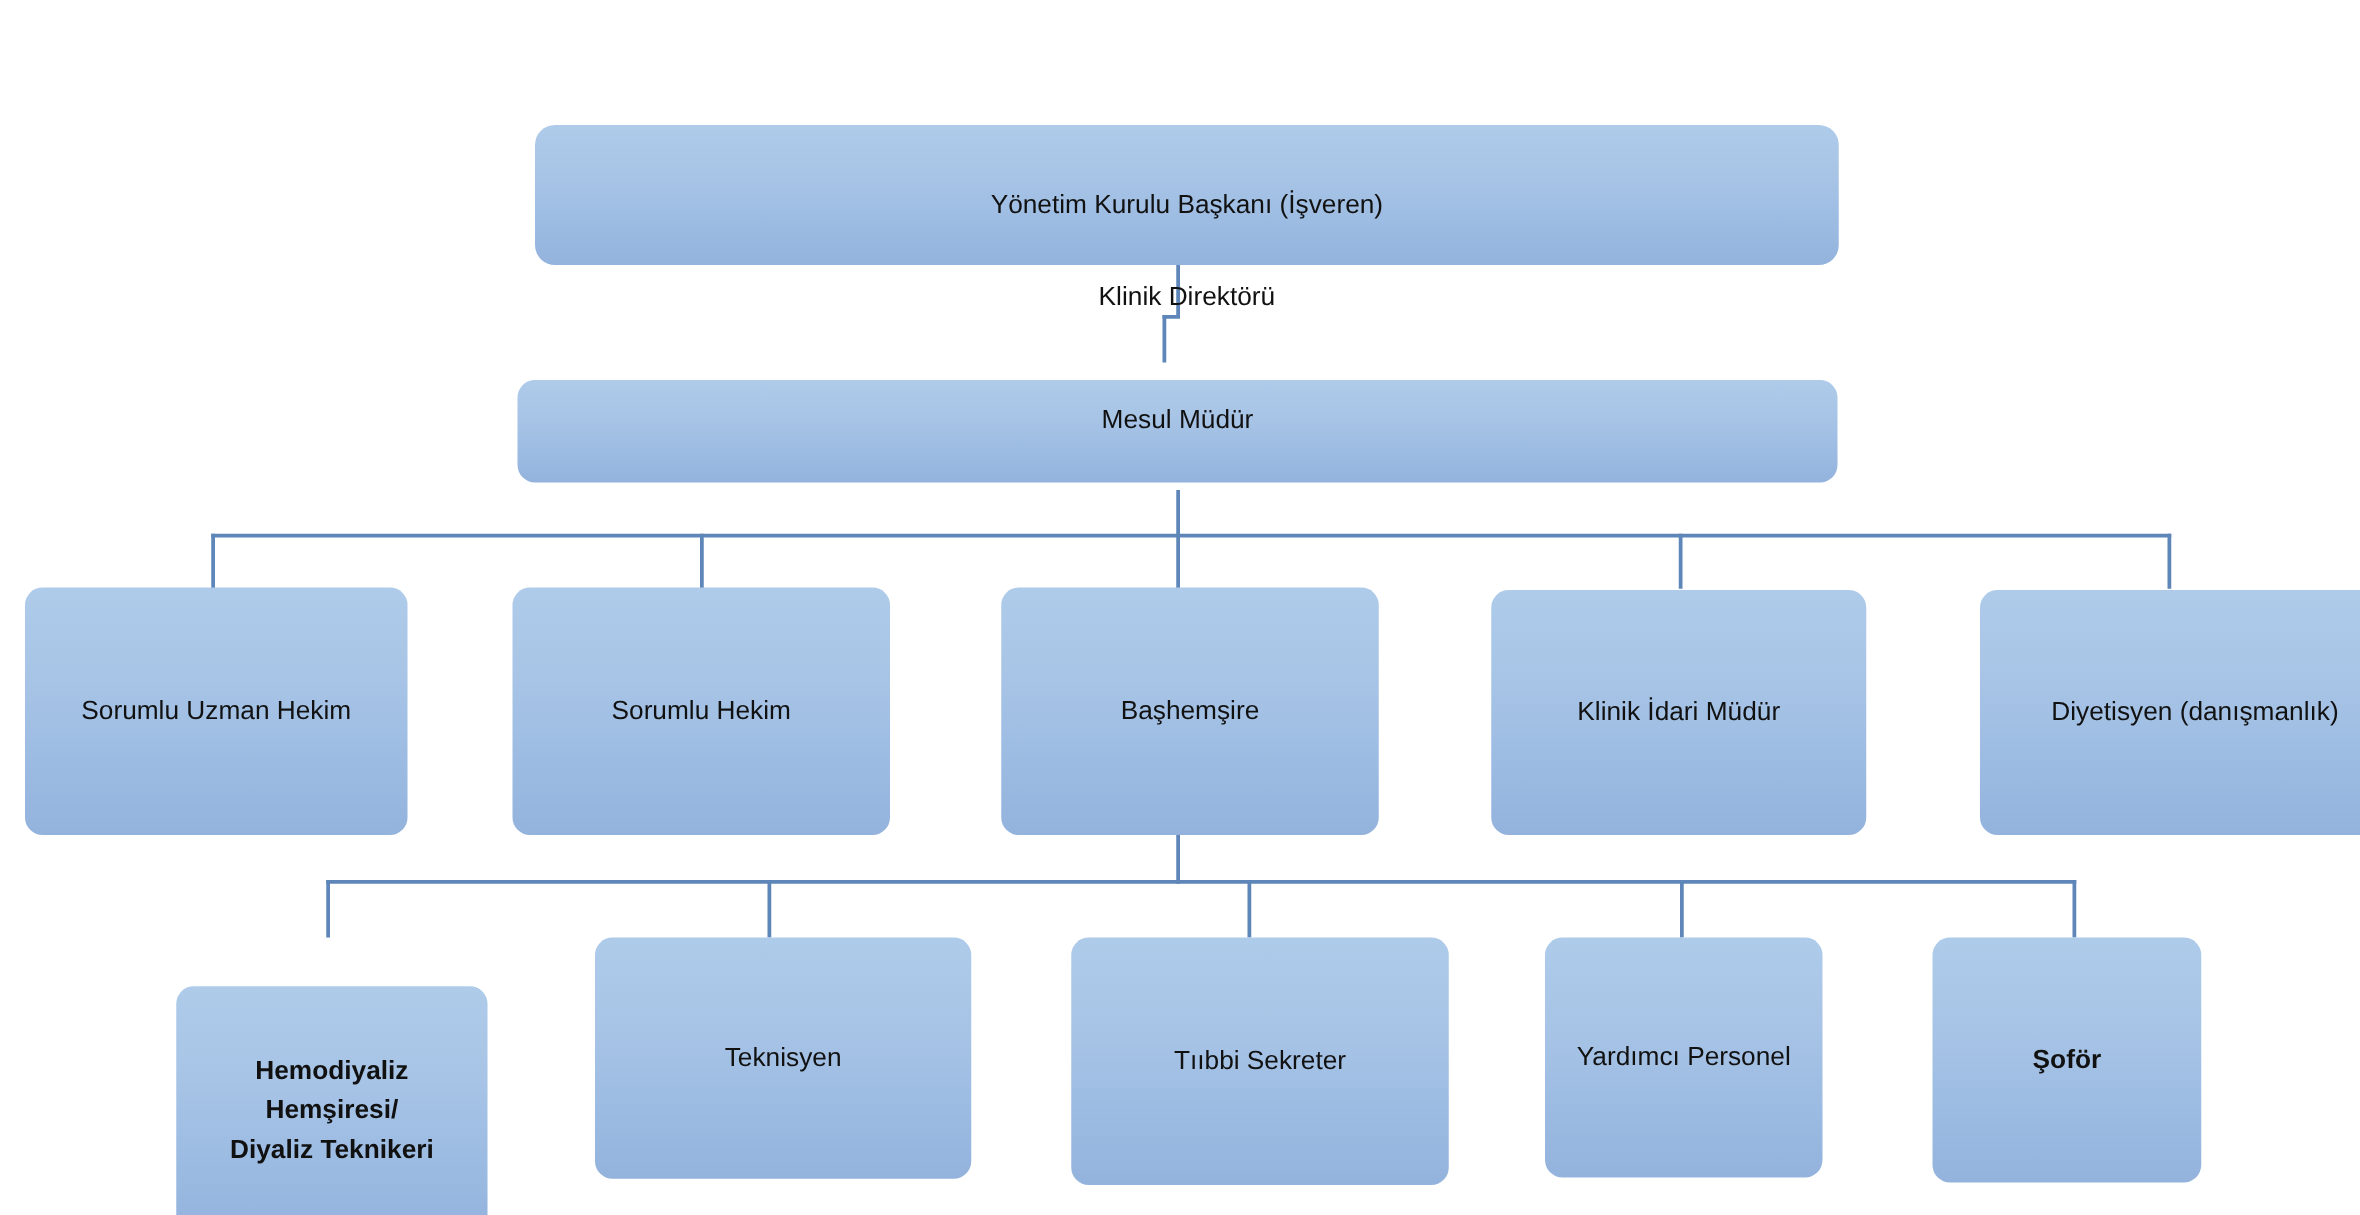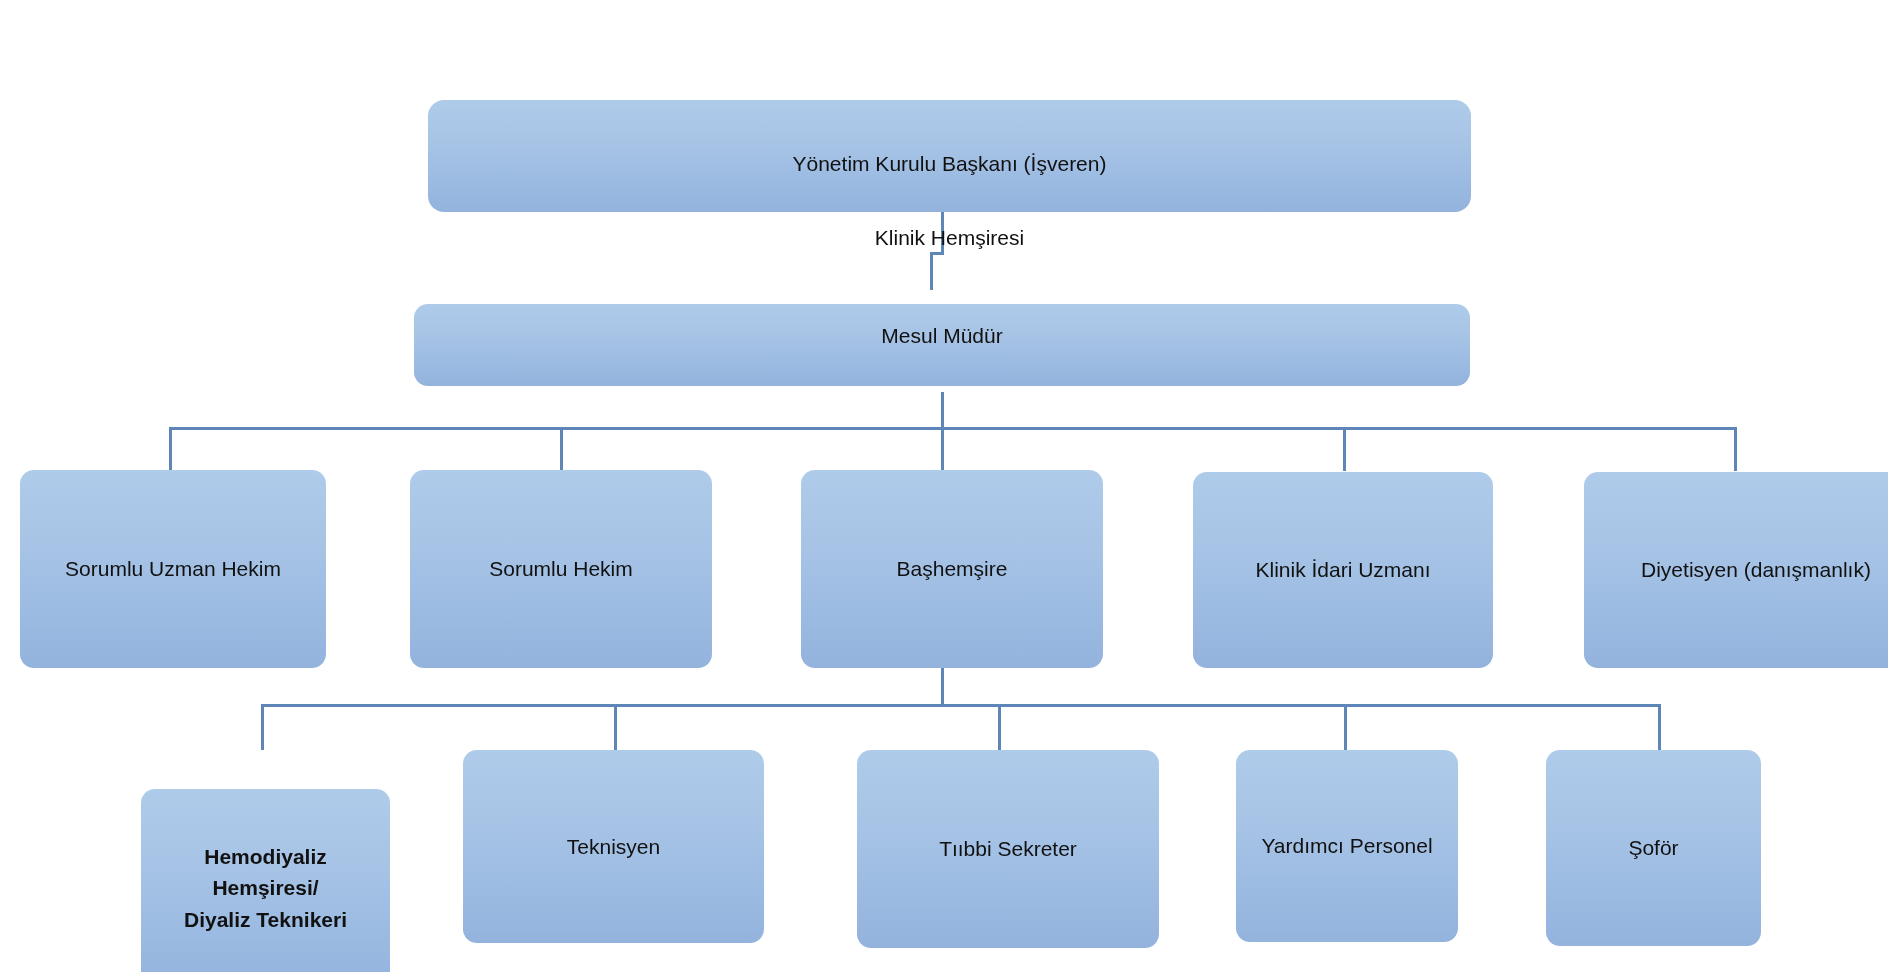--- a/index.html
+++ b/index.html
@@ -80,62 +80,62 @@
   <div class="conn conn-h" style="left:261px; top:704px; width:1400px;"></div>
   <div class="conn conn-v" style="left:261px; top:704px; height:46px;"></div>
   <div class="conn conn-v" style="left:614px; top:704px; height:46px;"></div>
   <div class="conn conn-v" style="left:998px; top:704px; height:46px;"></div>
   <div class="conn conn-v" style="left:1344px; top:704px; height:46px;"></div>
   <div class="conn conn-v" style="left:1658px; top:704px; height:46px;"></div>
 
   <div class="org-node level-1 node-top-aligned" style="left:428px; top:100px; width:1043px; height:112px;">
     <span class="node-text">
       <span>Yönetim Kurulu Başkanı (İşveren)</span><br>
-      <span style="display:inline-block;margin-top:11px;">Klinik Hemşiresi</span>
+      <span style="display:inline-block;margin-top:11px;">Klinik Direktörü</span>
     </span>
   </div>
 
   <div class="org-node level-2 node-top-aligned" style="left:414px; top:288px; width:1056px; height:82px;margin-top:16px;">
     <span class="node-text">Mesul Müdür</span>
   </div>
 
   <div class="org-node" style="left:410px; top:470px; width:302px; height:198px;">
     <span class="node-text">Sorumlu Hekim</span>
   </div>
 
   <div class="org-node" style="left:20px; top:470px; width:306px; height:198px;">
     <span class="node-text">Sorumlu Uzman Hekim</span>
   </div>
 
   <div class="org-node" style="left:801px; top:470px; width:302px; height:198px;">
     <span class="node-text">Başhemşire</span>
   </div>
 
   <div class="org-node" style="left:1193px; top:472px; width:300px; height:196px;">
-    <span class="node-text">Klinik İdari Uzmanı</span>
+    <span class="node-text">Klinik İdari Müdür</span>
   </div>
 
   <div class="org-node" style="left:1584px; top:472px; width:344px; height:196px;">
     <span class="node-text">Diyetisyen (danışmanlık)</span>
   </div>
 
   <div class="org-node node-bold" style="left:141px; top:789px; width:249px; height:198px;">
     <span class="node-text">Hemodiyaliz Hemşiresi/
 Diyaliz Teknikeri</span>
   </div>
 
-  <div class="org-node" style="left:463px; top:750px; width:301px; height:193px;">
+  <div class="org-node" style="left:476px; top:750px; width:301px; height:193px;">
     <span class="node-text">Teknisyen</span>
   </div>
 
   <div class="org-node" style="left:1236px; top:750px; width:222px; height:192px;">
     <span class="node-text">Yardımcı Personel</span>
   </div>
 
   <div class="org-node" style="left:857px; top:750px; width:302px; height:198px;">
     <span class="node-text">Tııbbi Sekreter</span>
   </div>
 
-  <div class="org-node" style="left:1546px; top:750px; width:215px; height:196px;">
+  <div class="org-node" style="left:1546px; top:750px; width:215px; height:196px;font-weight:bold;">
     <span class="node-text">Şoför</span>
   </div>
 
 </div>
 
 </body></html>

